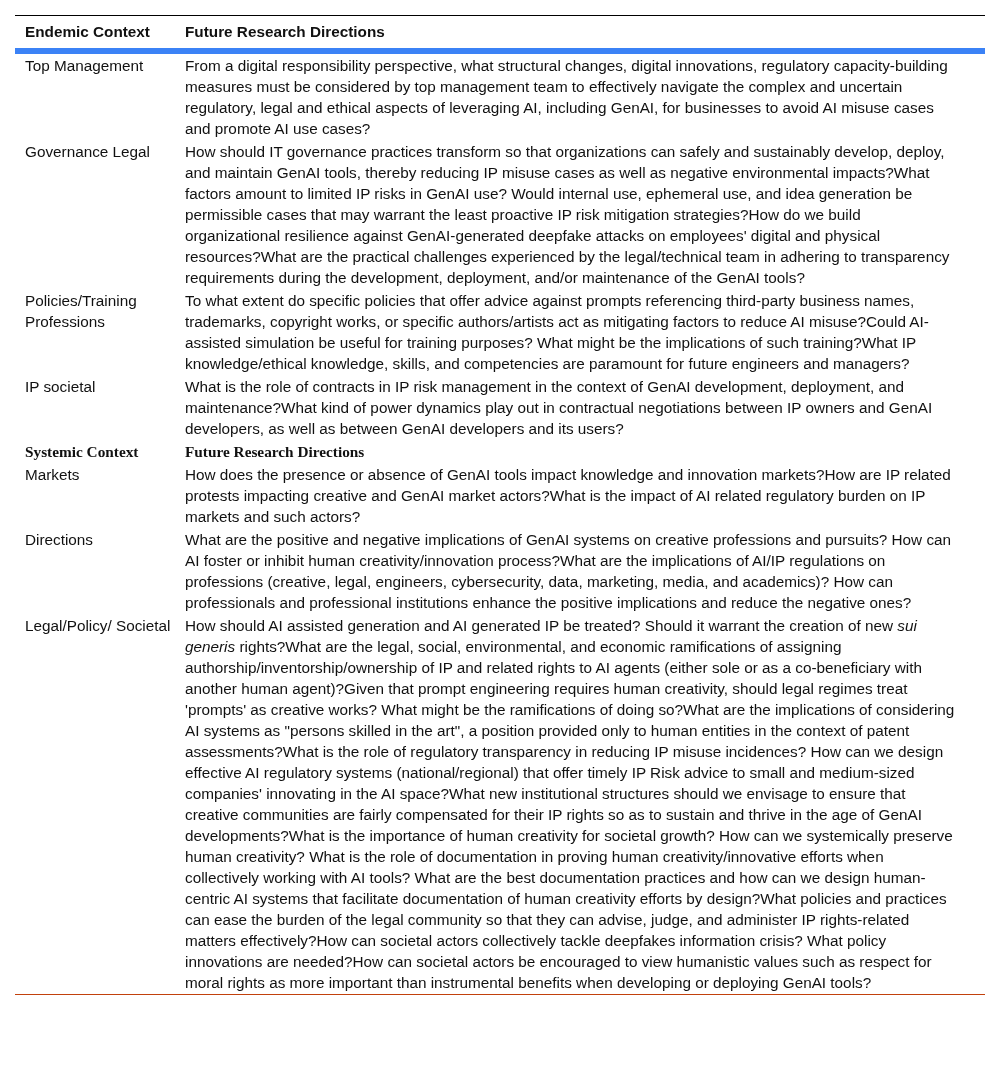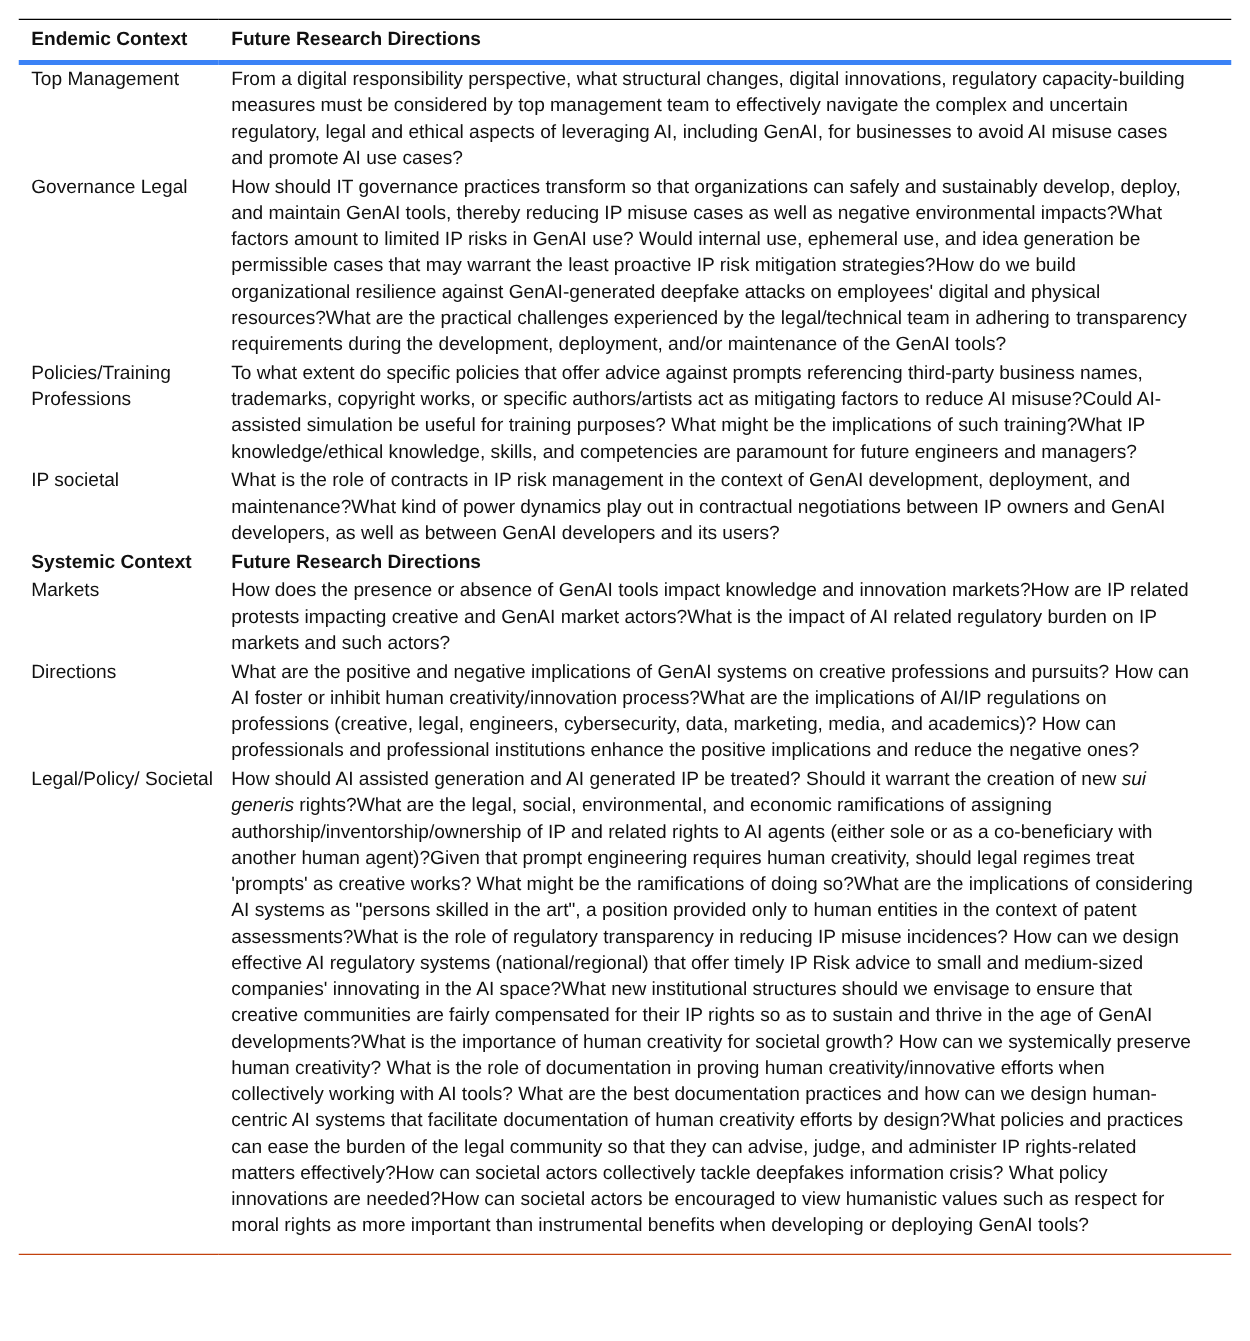--- a/index.html
+++ b/index.html
@@ -1,25 +1,25 @@
 <!DOCTYPE html>
 <html><head>
   <meta charset="utf-8">
   <style>
     html, body { margin: 0; padding: 0; background: #ffffff; }
     body { width: 1000px; height: 1073px; overflow: hidden; font-family: "Liberation Sans", sans-serif; color: #111; }
     .table-wrap { position: absolute; left: 15px; top: 15px; width: 970px; }
     table { border-collapse: collapse; width: 970px; font-size: 15.3px; line-height: 21px; }
-    thead tr { border-top: 1px solid #000; border-bottom: 4px solid #3b82f6; }
+    thead tr { border-top: 1px solid #000; border-bottom: 6px solid #3b82f6; }
     thead th { text-align: left; font-weight: bold; padding: 5px 0 6px 10px; vertical-align: top; }
     tbody td { padding: 1px 0 1px 10px; vertical-align: top; }
     td.c1, th.c1 { width: 150px; }
     td.c2, th.c2 { padding-right: 28px; }
-    tr.subhead td { font-weight: bold; padding-bottom: 1px; }
-    tr.last td { padding-bottom: 12px; }
+    tr.subhead td { font-weight: bold; padding-bottom: 1px; font-family: Liberation Serif, serif; }
+    tr.last td { padding-bottom: 1px; }
     tbody { border-bottom: 1px solid #c2410c; }
     em { font-style: italic; }
   </style>
 </head>
 <body>
 
 <div class="table-wrap">
   <table>
     <thead>
       <tr>

